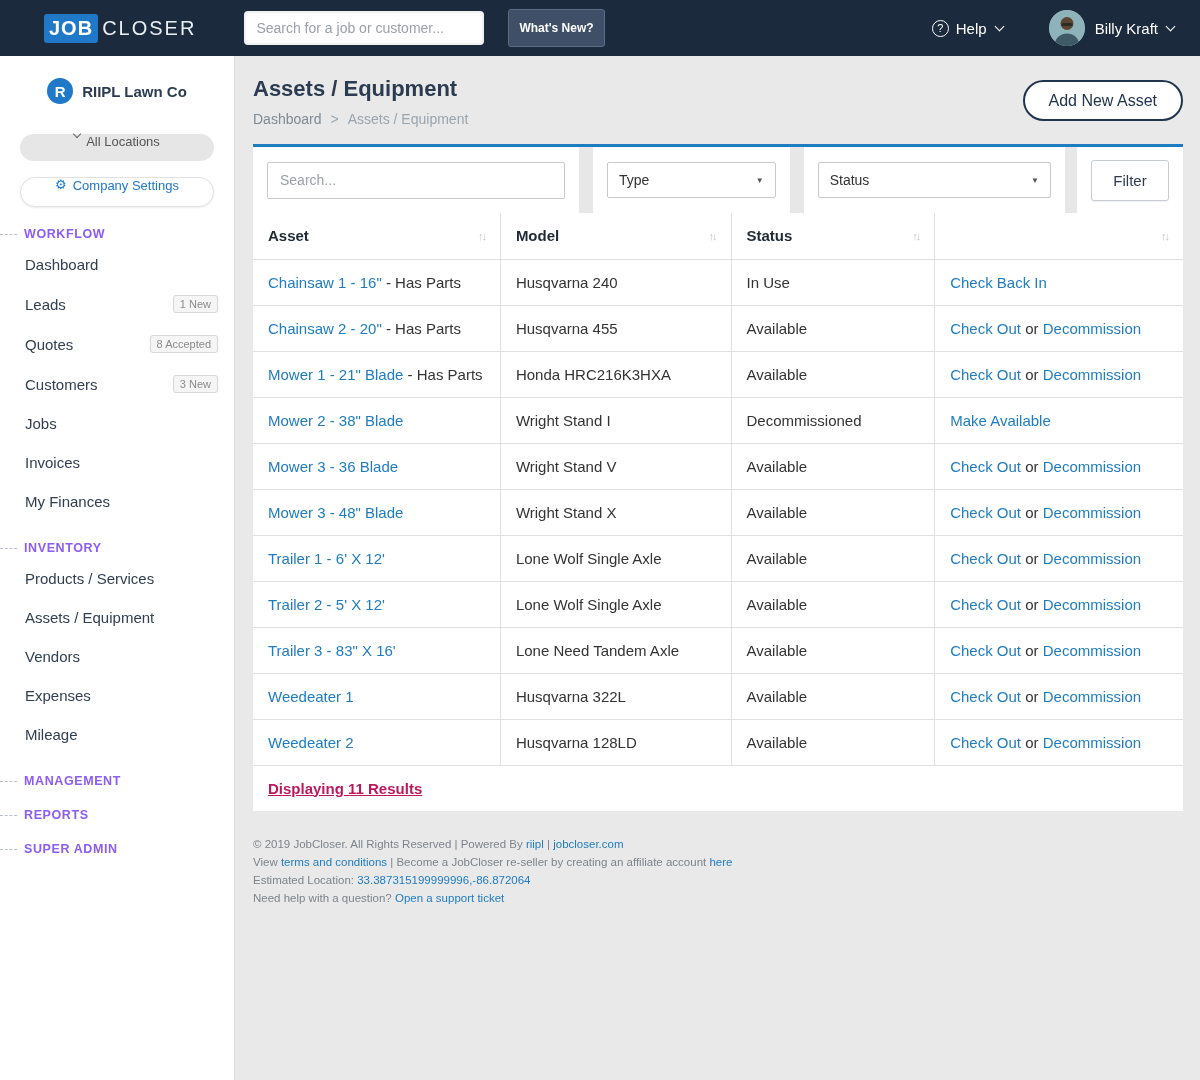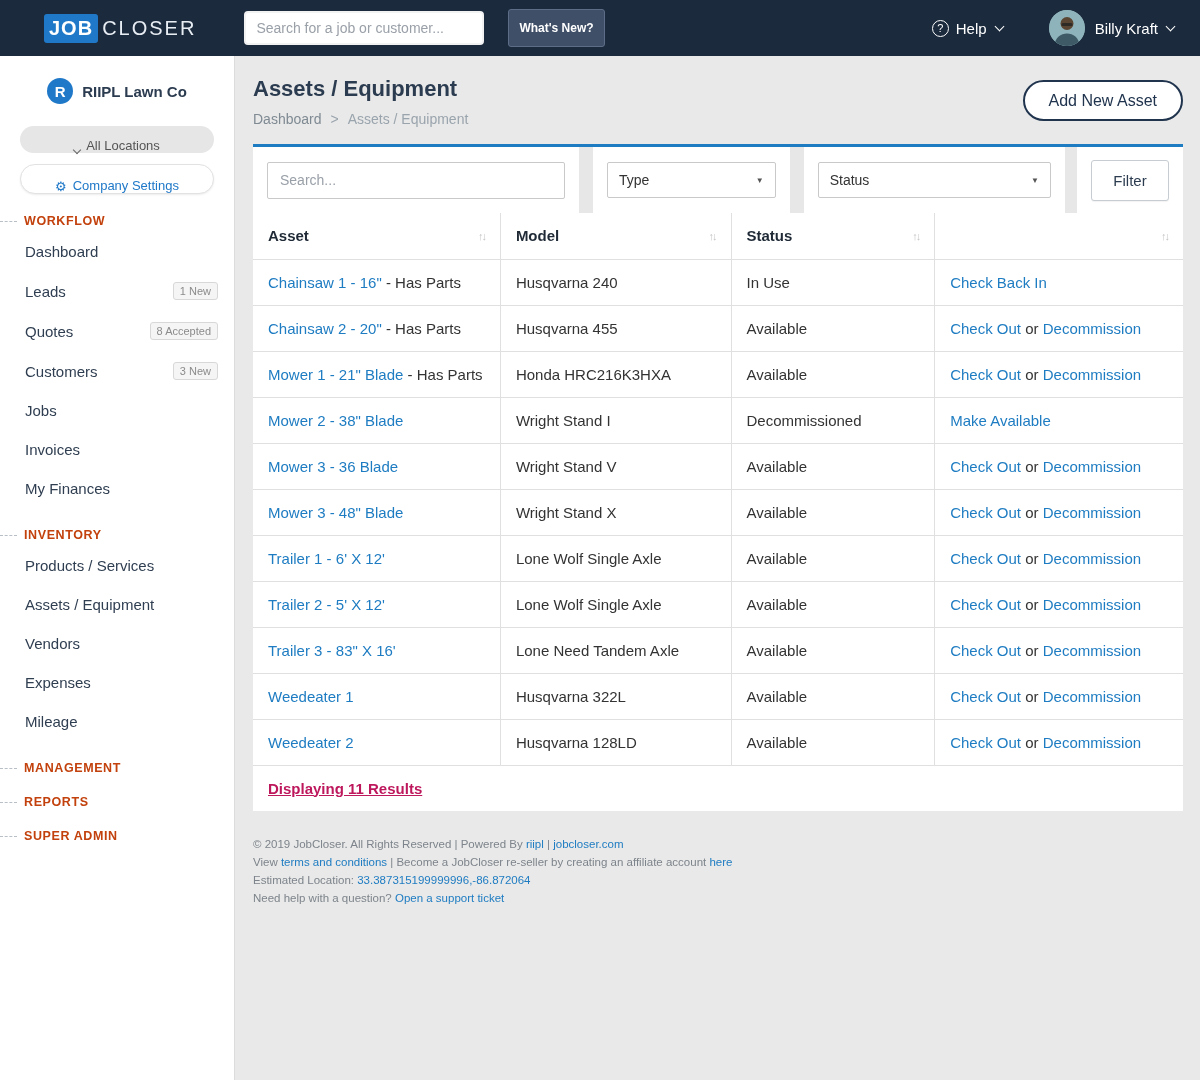--- a/index.html
+++ b/index.html
@@ -24,26 +24,26 @@
 
   
   .body-row { flex:1; display:flex; min-height:0; }
   .sidebar { width:235px; flex:none; background:#fff; border-right:1px solid #dcdcdc; padding-top:18px; }
   .main { flex:1; padding:20px 17px 0 18px; min-width:0; }
 
   
   .company { display:flex; align-items:center; justify-content:center; gap:9px; padding:4px 0 14px; }
   .company-logo { width:26px; height:26px; border-radius:50%; background:#2079c8; color:#fff; font-weight:bold; font-size:15px; display:flex; align-items:center; justify-content:center; }
   .company-name { color:#2c3c50; font-size:15px; font-weight:600; }
-  .pill { display:flex; align-items:flex-end; justify-content:center; gap:6px; width:194px; margin:8px auto; border-radius:15px; font-size:13px; cursor:pointer; font-family:"Liberation Sans", sans-serif; }
+  .pill { display:flex; align-items:flex-start; justify-content:center; gap:6px; width:194px; margin:16px auto; border-radius:15px; font-size:13px; cursor:pointer; font-family:"Liberation Sans", sans-serif; }
   .locations-btn { height:27px; background:#e6e6e6; border:none; color:#555; margin-bottom:11px; }
   .chev-dark { display:inline-block; width:6px; height:6px; border-right:1.5px solid #666; border-bottom:1.5px solid #666; transform:rotate(45deg); margin-top:-3px; }
   .settings-btn { height:30px; background:#fff; border:1px solid #e2e2e2; color:#2079c8; box-shadow:0 1px 2px rgba(0,0,0,.08); margin-bottom:14px; }
   .gear { font-size:13px; line-height:1; }
-  .nav-section { display:flex; align-items:center; margin:20px 0 4px; color:#c2410c; font-size:12.5px; font-weight:bold; letter-spacing:.6px; cursor:pointer; }
+  .nav-section { display:flex; align-items:center; margin:20px 0 4px; color:#8b5cf6; font-size:12.5px; font-weight:bold; letter-spacing:.6px; cursor:pointer; }
   .nav-section::before { content:""; width:17px; border-top:1px dashed #b9bfc6; margin-right:7px; }
   .nav-item { display:flex; align-items:center; padding:11px 16px 11px 25px; font-size:15px; color:#2f3e51; cursor:pointer; }
   .nav-item-label { flex:1; }
   .nav-badge { font-size:11px; color:#8b8b8b; background:#f5f5f5; border:1px solid #d8d8d8; border-radius:3px; padding:2px 6px; white-space:nowrap; }
 
   
   .page-head { display:flex; justify-content:space-between; align-items:flex-start; }
   .page-title { font-size:22px; color:#2c3c50; font-weight:bold; margin-bottom:9px; }
   .breadcrumb { font-size:14px; color:#9aa4ad; display:flex; gap:9px; }
   .crumb-parent { color:#7f8a93; cursor:pointer; }

